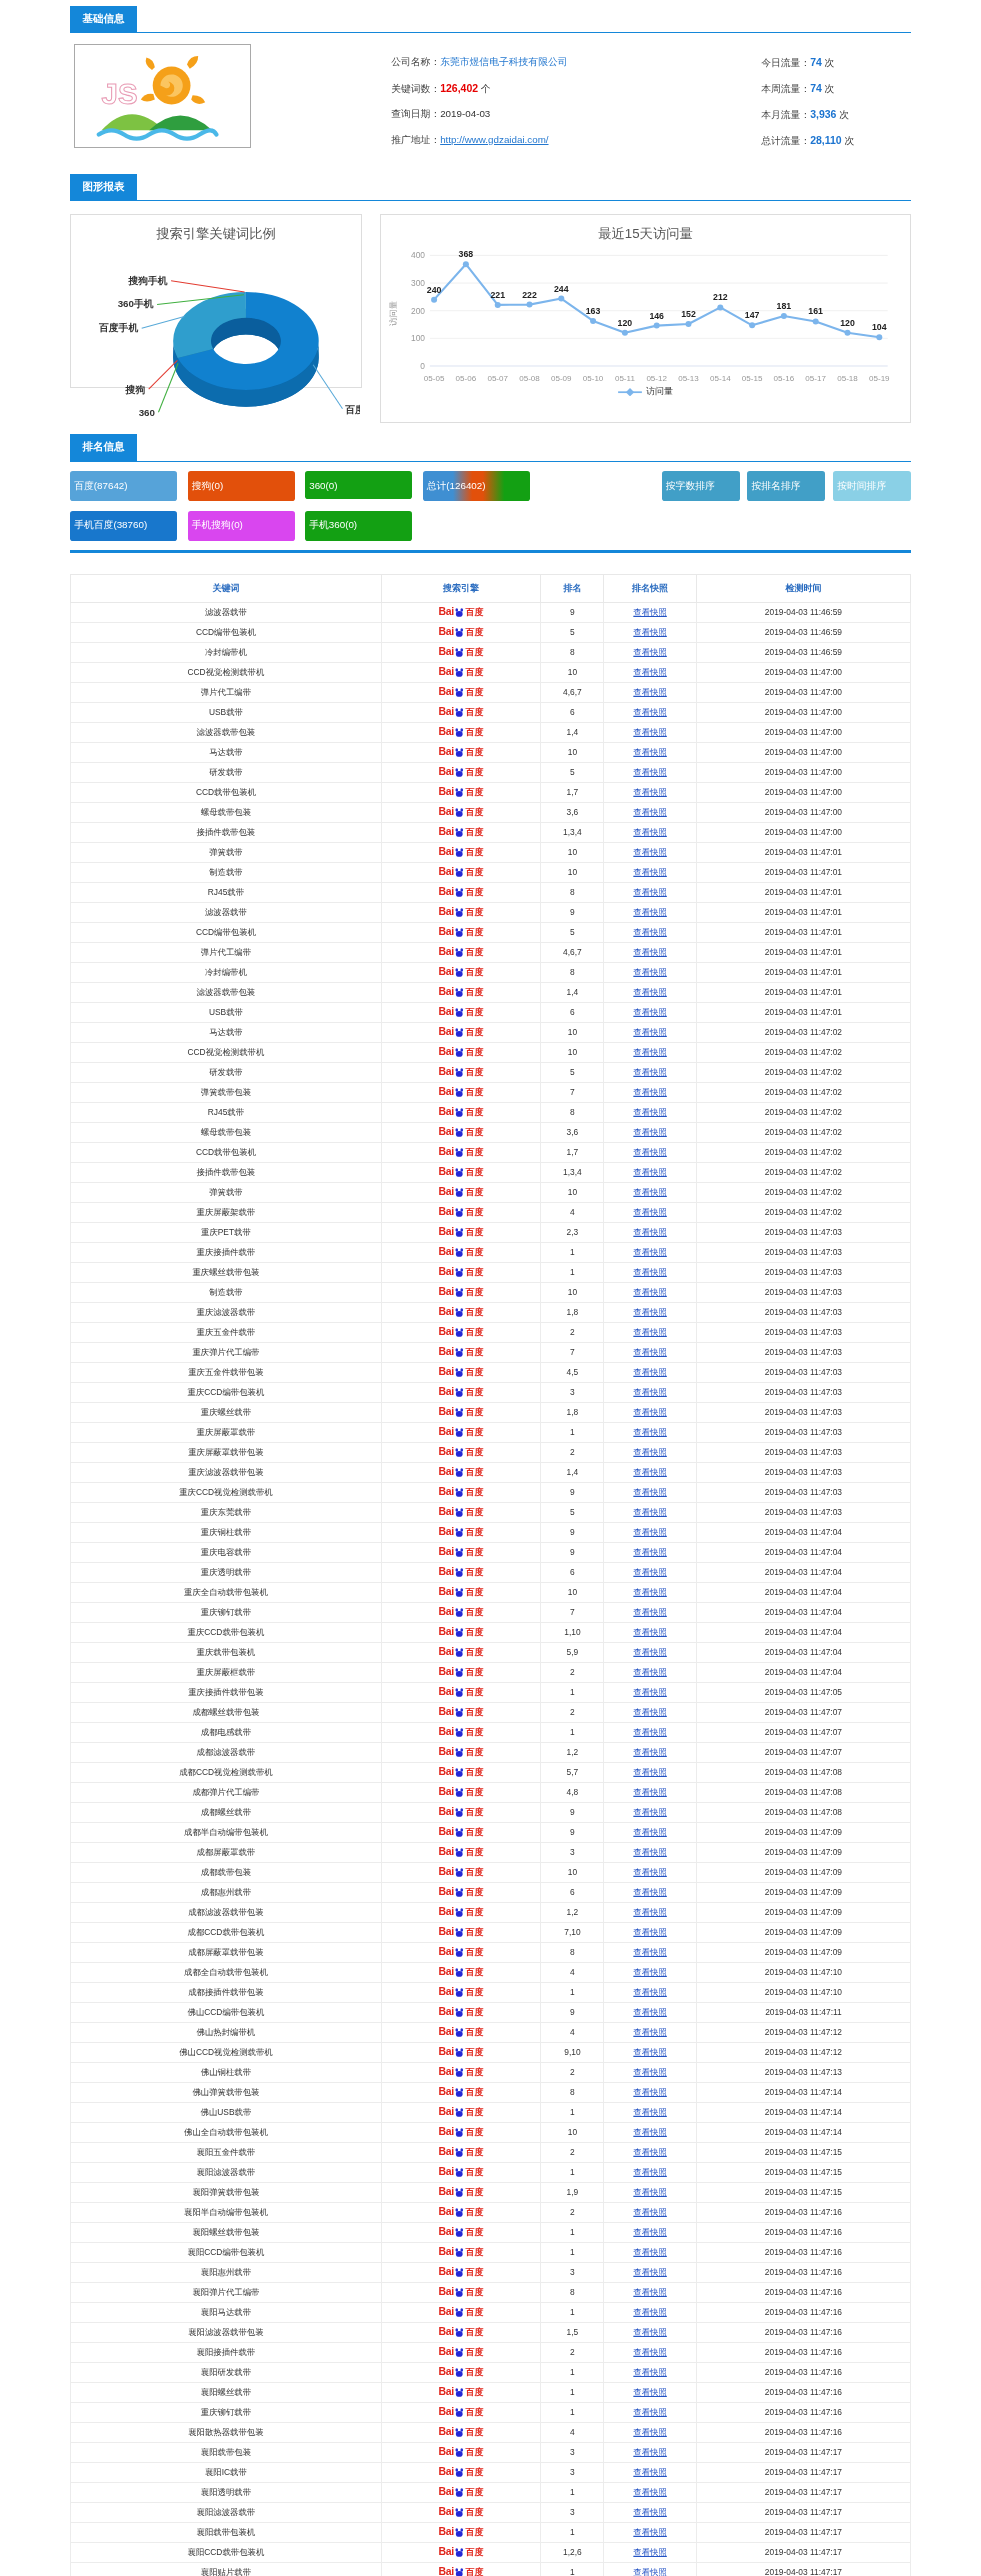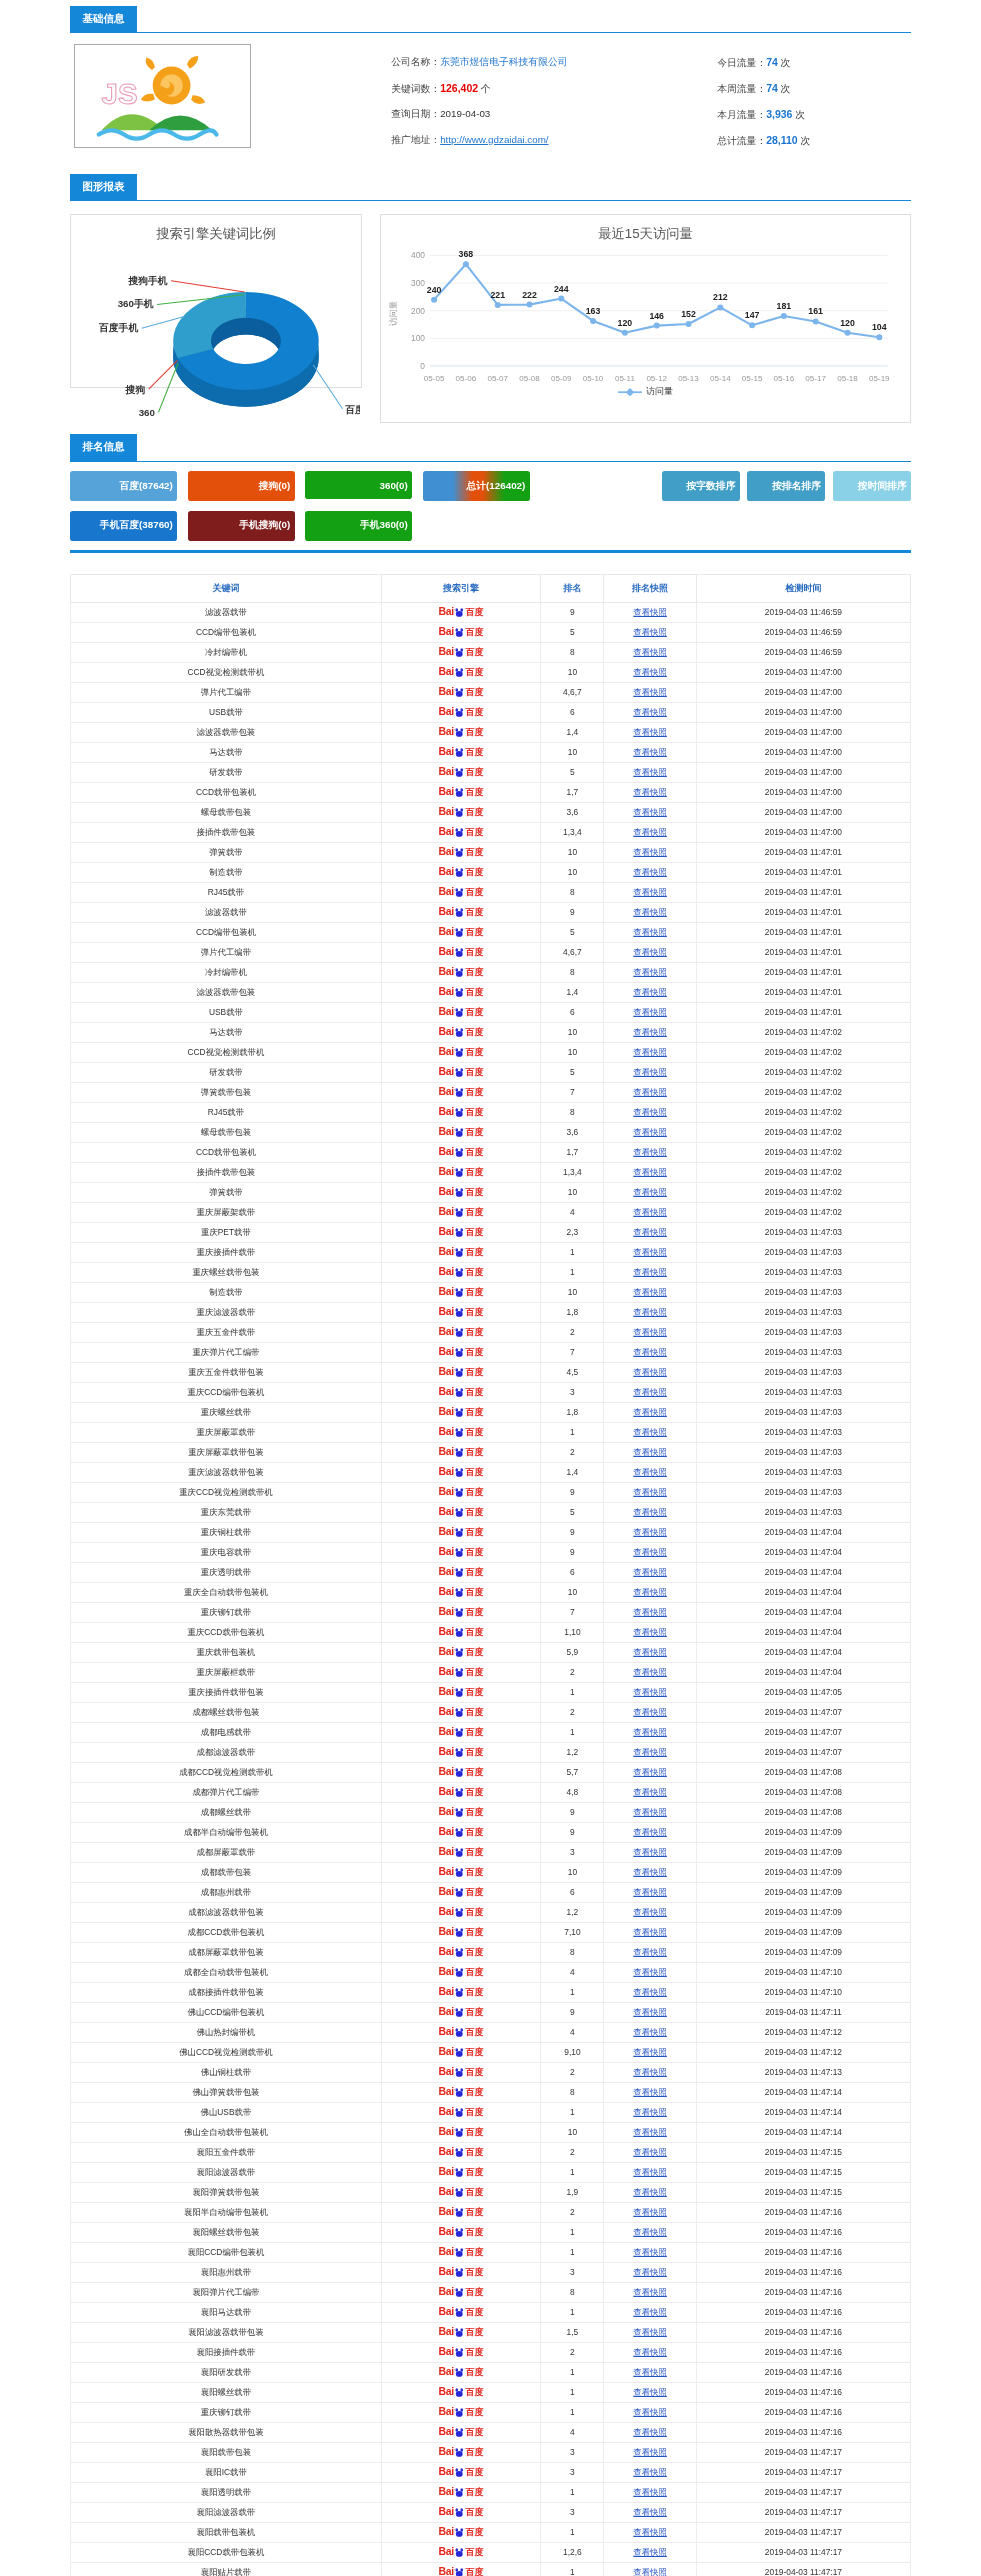--- a/index.html
+++ b/index.html
@@ -6,21 +6,21 @@
     font-family:"Liberation Sans","DejaVu Sans",sans-serif;}
   .page{width:981px;margin:0 auto;}
   .container{width:841px;margin:0 auto;}
   .section-head{border-bottom:1.4px solid #1487d9;margin-top:5.6px;}
   .tab{display:inline-block;background:#1487d9;color:#fff;font-weight:bold;
     font-size:10.5px;padding:6.3px 12.6px;}
   
   .basic-info{display:flex;align-items:flex-start;padding:11.2px 0 15.4px;}
   .logo-box{width:177px;height:104px;border:0.7px solid #a9a9a9;box-sizing:border-box;
     display:flex;align-items:center;justify-content:center;margin-left:4.2px;background:#fff;}
-  .info-grid{display:flex;flex:1;padding-left:140px;padding-top:4.2px;}
+  .info-grid{display:flex;flex:1;padding-left:140px;padding-top:4.2px;gap:44px;}
   .info-col{width:326px;}
   .info-col.right{width:auto;}
   .info-row{height:26px;line-height:26px;font-size:9.8px;white-space:nowrap;}
   .info-label{color:#444;}
   .v-blue{color:#2377cf;}
   .v-red{color:#e60000;font-weight:bold;font-size:10.5px;}
   .v-plain{color:#333;}
   .v-num{color:#1c74d0;font-weight:bold;font-size:10.5px;}
   .v-suffix{color:#333;}
   a.v-link{color:#2377cf;text-decoration:underline;cursor:pointer;}
@@ -28,22 +28,22 @@
   .charts-row{display:flex;gap:18px;padding:12.6px 0 5.6px;}
   .panel{border:0.7px solid #ddd;background:#fff;box-sizing:border-box;}
   .pie-panel{width:292px;height:174px;}
   .line-panel{flex:1;height:209px;}
   .chart-title{text-align:center;font-size:13.3px;color:#555;padding:9.8px 0 1.4px;}
   .legend{text-align:center;font-size:9px;color:#333;margin-top:-1.4px;}
   .legend-marker{display:inline-block;vertical-align:middle;margin-right:4.2px;}
   
   .filter-area{padding:9.8px 0 0;}
   .filter-row{display:flex;align-items:center;margin-bottom:9.8px;}
-  .fbtn{display:inline-block;min-width:107px;text-align:right;padding:8.4px 4.2px;
-    border-radius:2.8px;color:#fff;font-size:9.8px;font-weight:bold;margin-right:10.5px;
+  .fbtn{display:inline-block;min-width:107px;text-align:left;padding:8.4px 4.2px;
+    border-radius:2.8px;color:#fff;font-size:9.8px;font-weight:normal;margin-right:10.5px;
     cursor:pointer;box-sizing:border-box;}
   .fbtn.gradient{background:linear-gradient(90deg,#3f8fd2 0%,#3f8fd2 28%,#e2500b 46%,#e2500b 56%,#13a013 76%,#13a013 100%);}
   .sorters{margin-left:auto;}
   .sbtn{min-width:78px;margin-right:0;margin-left:7.7px;}
   .blue-divider{height:2.1px;background:#1487d9;margin:9.8px 0 21px;}
   
   table.rank{width:100%;border-collapse:collapse;border:0.7px solid #ddd;table-layout:fixed;}
   .rank th{color:#2a6cc0;font-size:9px;font-weight:bold;height:25px;
     border:0.7px solid #e8e8e8;background:#fff;}
   .rank td{font-size:8.4px;color:#333;text-align:center;height:19px;padding:0;
@@ -205,21 +205,21 @@
       <span class="tab">排名信息</span>
     </div>
 
     <div class="filter-area">
       <div class="filter-row">
         <span id="filters1"><span class="fbtn" style="background: rgb(86, 163, 217);">百度(87642)</span><span class="fbtn" style="background: rgb(226, 80, 11);">搜狗(0)</span><span class="fbtn" style="background: rgb(19, 160, 19);">360(0)</span><span class="fbtn gradient">总计(126402)</span></span>
         <span class="sorters" id="sorters"><span class="fbtn sbtn" style="background: rgb(65, 159, 199);">按字数排序</span><span class="fbtn sbtn" style="background: rgb(65, 159, 199);">按排名排序</span><span class="fbtn sbtn" style="background: rgb(138, 208, 230);">按时间排序</span></span>
       </div>
       <div class="filter-row" id="filters2">
           <span class="fbtn" style="background: rgb(24, 119, 204);">手机百度(38760)</span>
-          <span class="fbtn" style="background: #7f1d1d;">手机搜狗(0)</span>
+          <span class="fbtn" style="background: #d946ef;">手机搜狗(0)</span>
           <span class="fbtn" style="background: rgb(19, 160, 19);">手机360(0)</span>
         </div>
     </div>
 
     <div class="blue-divider"></div>
 
     <table class="rank">
       <colgroup>
         <col class="col-kw">
           <col class="col-eng">

